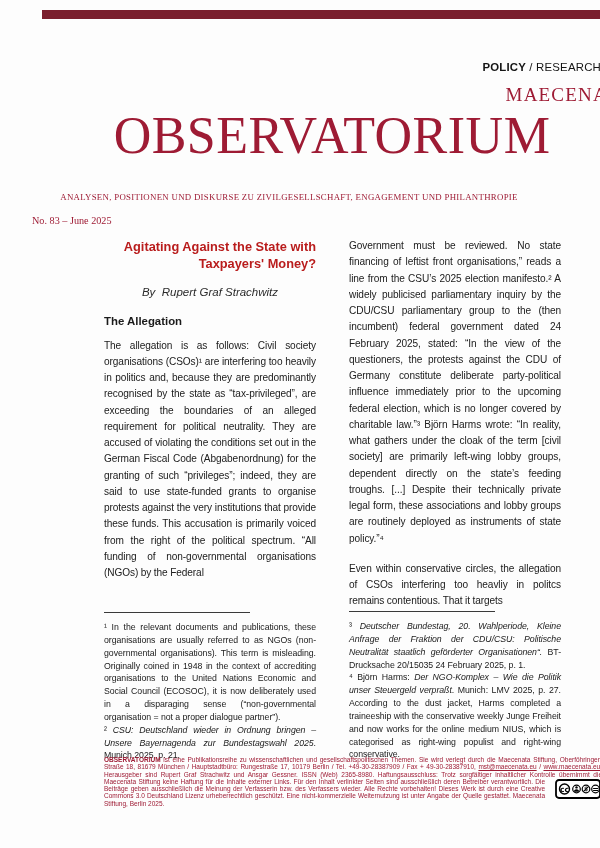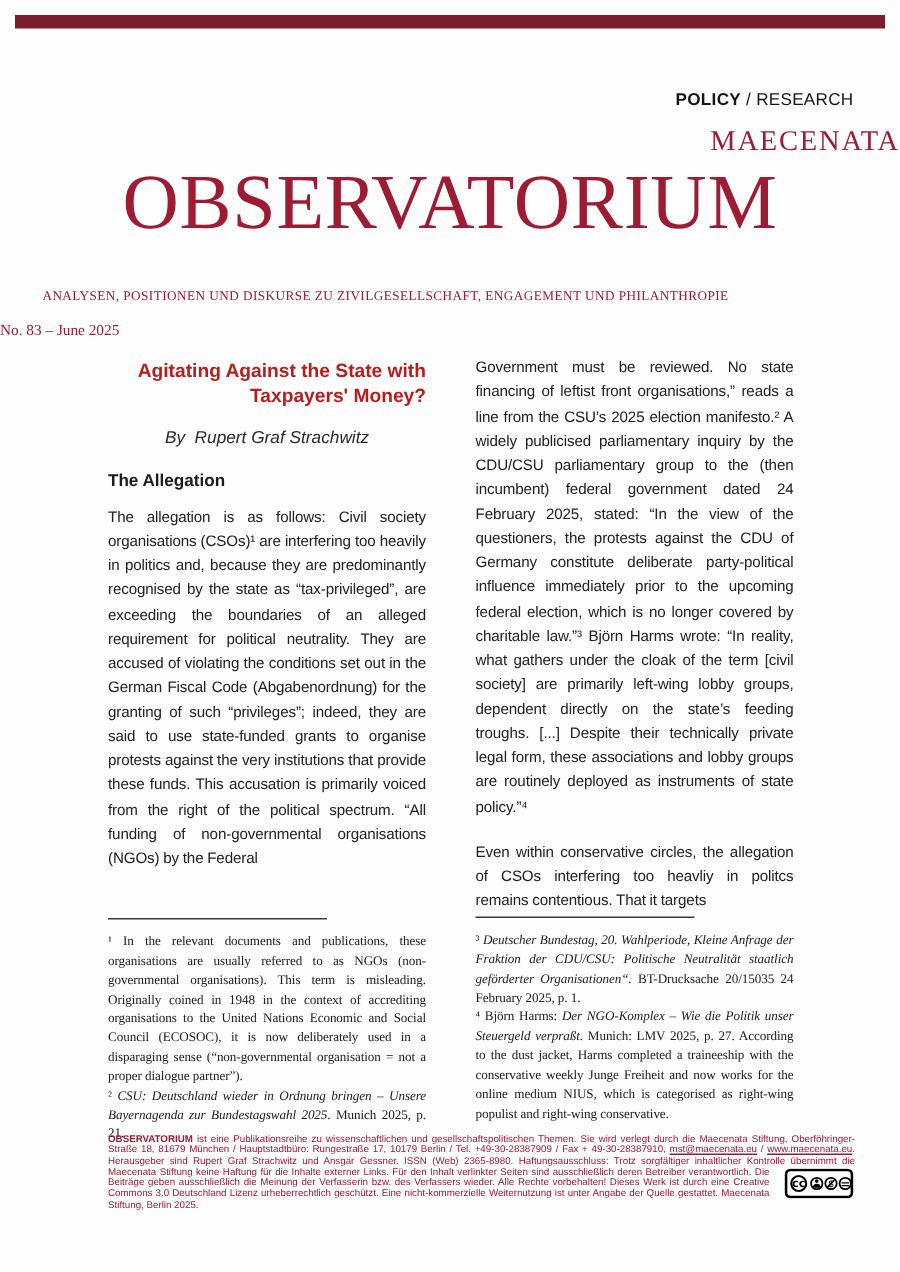--- a/index.html
+++ b/index.html
@@ -1,18 +1,18 @@
 <!DOCTYPE html>
 <html><head>
 <meta charset="utf-8">
 <style>
   html,body{margin:0;padding:0;background:#e8e8e8;}
   .page{position:relative;width:600px;height:848px;background:#fdfdfd;overflow:hidden;
         font-family:"Liberation Sans","DejaVu Sans",sans-serif;color:#202020;}
-  .abs{position:absolute;}
+  .abs{position:absolute;margin-left:32px;}
   .top-bar{left:10px;top:10px;width:580px;height:9px;background:#7a1e2d;}
   .doc-tag{left:72px;top:61px;width:497px;text-align:right;font-size:11.4px;color:#141414;letter-spacing:.2px;}
   .doc-tag .b{font-weight:bold;}
   .brand{left:0;top:84px;width:600px;text-align:right;font-family:"Liberation Serif","DejaVu Serif",serif;
          font-size:19px;letter-spacing:1.2px;color:#9e1b34;}
   .mast-title{left:0;top:106px;width:600px;text-align:center;font-family:"Liberation Serif","DejaVu Serif",serif;
          font-size:52px;letter-spacing:.5px;color:#9e1b34;line-height:1.15;}
   .mast-sub{left:0;top:192px;width:514px;text-align:center;font-family:"Liberation Serif","DejaVu Serif",serif;
          font-size:8.8px;letter-spacing:.3px;color:#9e1b34;}
   .issue{left:0;top:215px;width:592px;text-align:left;font-family:"Liberation Serif","DejaVu Serif",serif;
@@ -23,21 +23,21 @@
   .byline{margin-top:13px;font-style:italic;text-align:center;font-size:11.5px;color:#2a2a2a;}
   .sec-heading{margin-top:17px;font-weight:bold;font-size:11.4px;color:#1b1b1b;}
   .body-para{margin-top:11px;font-size:10.1px;line-height:16.25px;text-align:justify;
              letter-spacing:-.08px;word-spacing:-.2px;hyphens:none;}
   .col-right .body-para:first-child{margin-top:0;}
   .col-right .body-para + .body-para{margin-top:14px;}
   .fn-block{width:212px;}
   .fn-left{left:72px;top:612px;}
   .fn-right{left:317px;top:611px;}
   .fn-rule{width:146px;height:1px;background:#3a3a3a;margin-bottom:8px;}
-  .footnote{font-size:8.75px;line-height:12.85px;text-align:justify;letter-spacing:-.05px;hyphens:none;font-family:Liberation Serif, serif;}
+  .footnote{font-size:8.75px;line-height:12.85px;text-align:justify;letter-spacing:-.05px;hyphens:none;}
   .footnote .i{font-style:italic;}
   .footer{left:72px;top:756px;width:498px;font-size:6.5px;line-height:7.3px;text-align:justify;
           color:#9e1b34;letter-spacing:0;hyphens:none;}
   .footer .b{font-weight:bold;}
   .footer .lnk{text-decoration:underline;cursor:pointer;}
   .badge-float{float:right;width:52px;height:22px;margin:1px 0 1px 5px;}
   .badge-float svg{display:block;margin-left:5px;}
   .b{font-weight:bold;} .i{font-style:italic;} .lnk{text-decoration:underline;}
 </style>
 </head>

